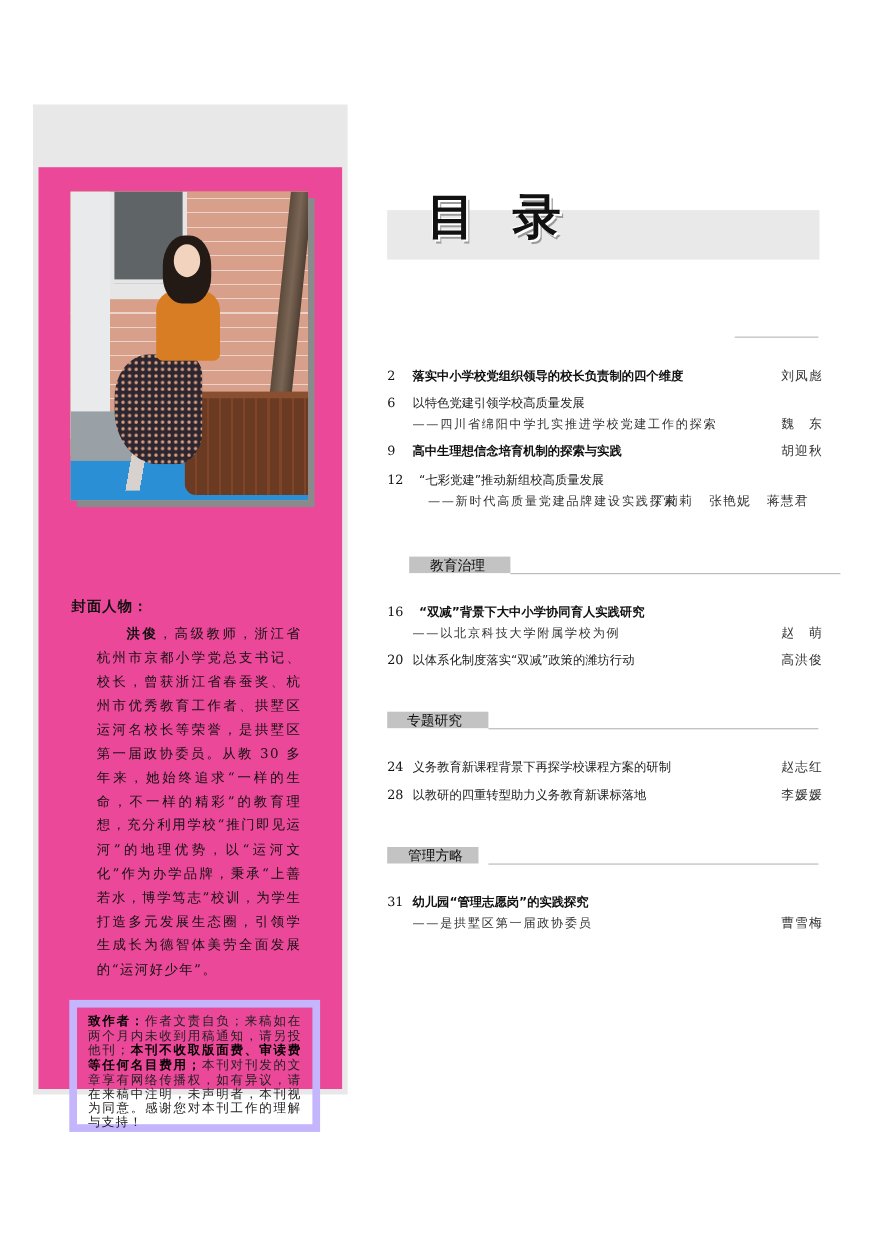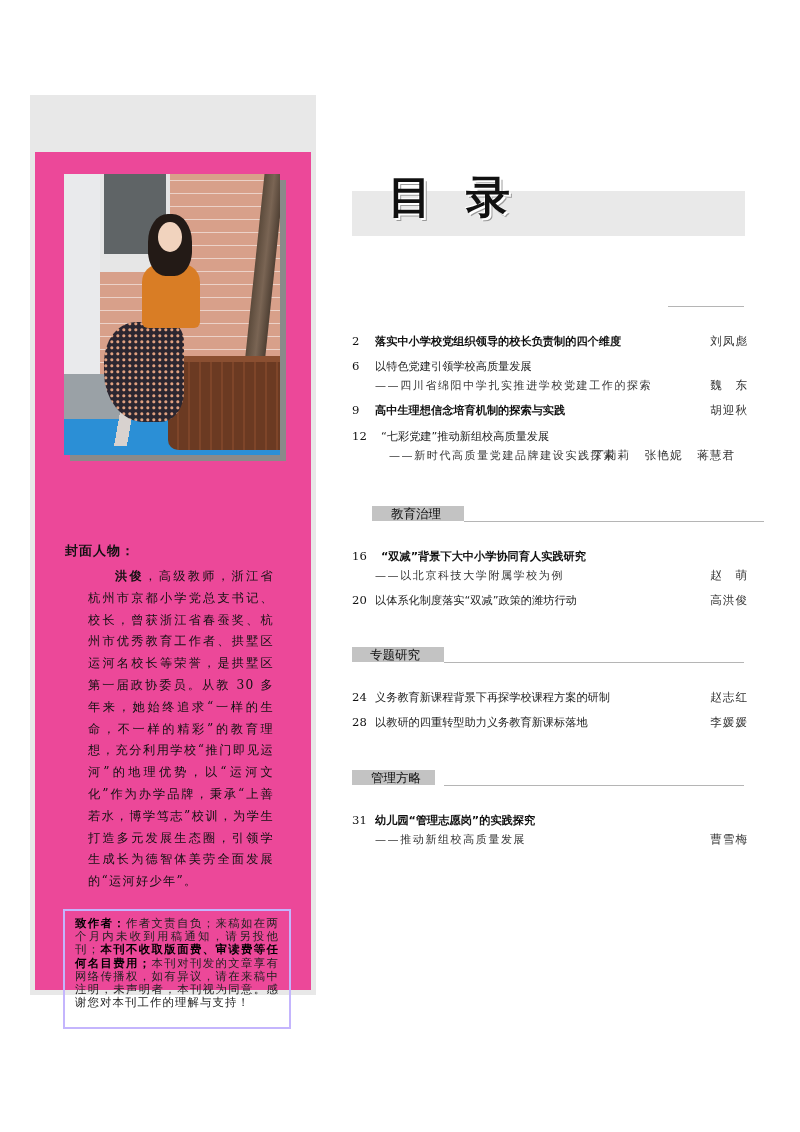--- a/index.html
+++ b/index.html
@@ -31,21 +31,21 @@
   .photo .blouse { position: absolute; left: 78px; top: 90px; width: 58px; height: 64px; border-radius: 18px 18px 6px 6px; background: #d97d25; }
   .photo .hair { position: absolute; left: 84px; top: 40px; width: 44px; height: 62px; border-radius: 45% 45% 40% 40%; background: #231a16; }
   .photo .face { position: absolute; left: 94px; top: 48px; width: 24px; height: 30px; border-radius: 50%; background: #f1d3be; }
   .photo .legs { position: absolute; left: 42px; top: 230px; width: 44px; height: 42px; background: linear-gradient(100deg, transparent 30%, #d8d2cf 30% 55%, transparent 55%); }
 
   .cover-heading { position: absolute; left: 30px; top: 390px; font-size: 13px; font-weight: bold; letter-spacing: 1px; }
   .cover-body { position: absolute; left: 53px; top: 414px; width: 186px; font-size: 12.2px; line-height: 21.8px; letter-spacing: 1.3px; text-align: justify; }
   .cover-body .name { font-weight: bold; }
   .cover-body .indent { display: inline-block; width: 26px; }
 
-  .notice-box { position: absolute; left: 28px; top: 757px; width: 228px; height: 120px; border: 2px solid #c4b5fd; padding: 6px 10px 0 10px; font-size: 11.4px; line-height: 13.2px; letter-spacing: 1.1px; text-align: justify; color: #222; }
+  .notice-box { position: absolute; left: 28px; top: 757px; width: 228px; height: 120px; border: 7px solid #c4b5fd; padding: 6px 10px 0 10px; font-size: 11.4px; line-height: 13.2px; letter-spacing: 1.1px; text-align: justify; color: #222; }
   .notice-box b { color: #000; }
 
   
   .title-band { position: absolute; left: 352px; top: 191px; width: 393px; height: 45px; background: #e9e9e9; }
   .title-text { position: absolute; left: 388px; top: 168px; font-family: "DejaVu Sans", "Liberation Sans", sans-serif; font-size: 44px; font-weight: bold; color: #111;
     text-shadow: 2px 2px 0 #ffffff, 3px 3px 0 #9a9a9a, -1px -1px 0 #ffffff; letter-spacing: 0; }
   .title-text .char2 { margin-left: 34px; }
 
   
   .section-header { position: absolute; left: 352px; height: 16px; width: 392px; }
@@ -171,15 +171,15 @@
 </div>
 
 <div class="section-header" style="top:770px;">
   <div class="label-box" style="width:83px;">管理方略</div>
   <div class="rule" style="width:300px;"></div>
 </div>
 
 <div class="entry" style="top:813px;">
   <span class="page">31</span>
   <span class="title bold">幼儿园“管理志愿岗”的实践探究</span>
-  <span class="subtitle">——推动新组校高质量发展</span>
+  <span class="subtitle">——是拱墅区第一届政协委员</span>
   <span class="author sub">曹雪梅</span>
 </div>
 
 </body></html>

